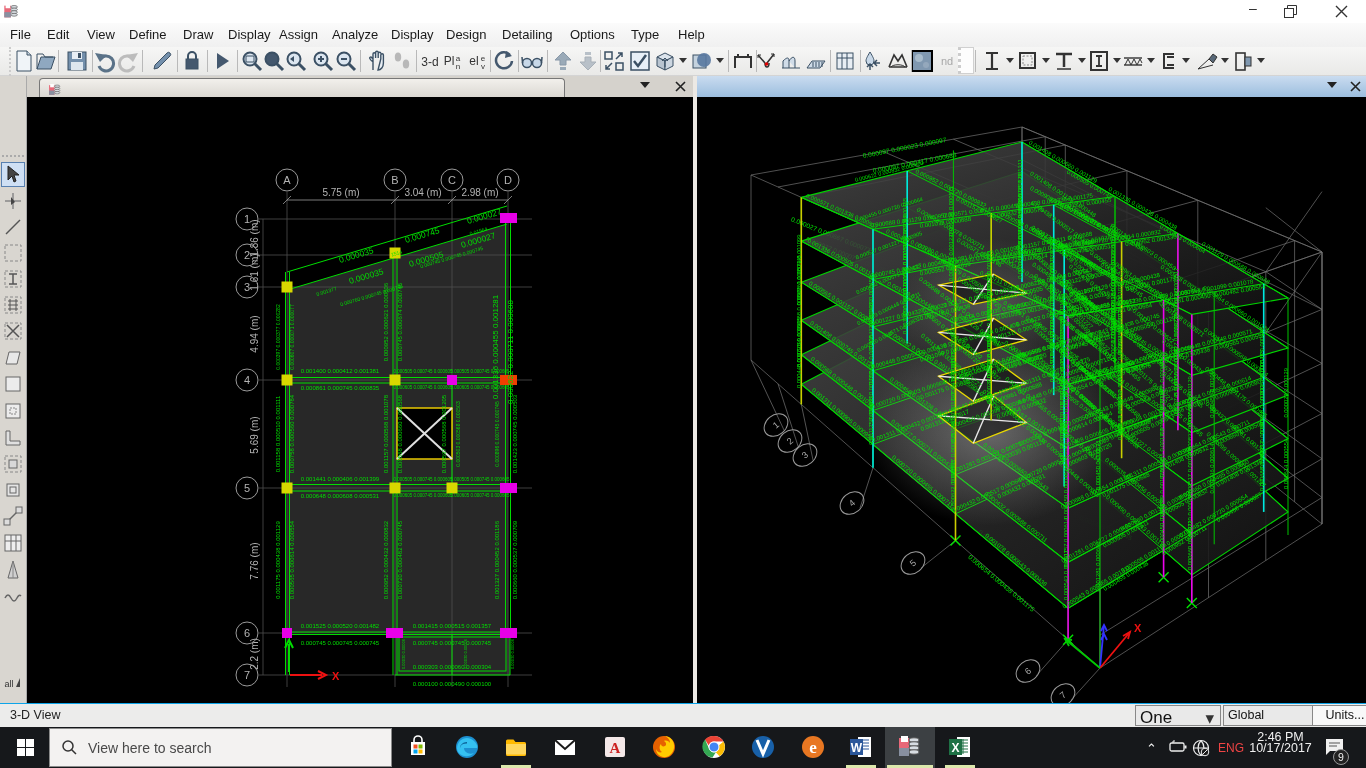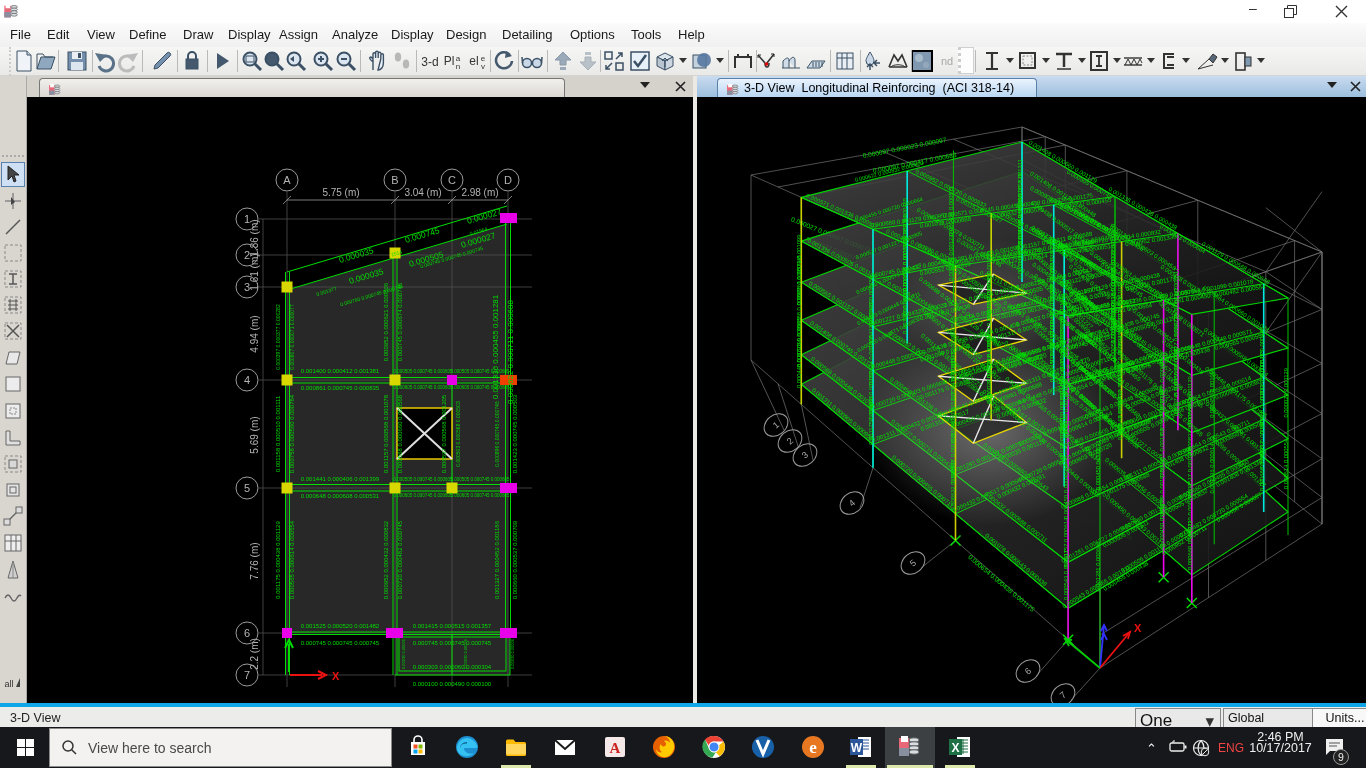--- a/index.html
+++ b/index.html
@@ -31,21 +31,21 @@
     <span style="position:absolute;left:87px;top:4px">View</span>
     <span style="position:absolute;left:129px;top:4px">Define</span>
     <span style="position:absolute;left:183px;top:4px">Draw</span>
     <span style="position:absolute;left:228px;top:4px">Display</span>
     <span style="position:absolute;left:279px;top:4px">Assign</span>
     <span style="position:absolute;left:332px;top:4px">Analyze</span>
     <span style="position:absolute;left:391px;top:4px">Display</span>
     <span style="position:absolute;left:446px;top:4px">Design</span>
     <span style="position:absolute;left:502px;top:4px">Detailing</span>
     <span style="position:absolute;left:570px;top:4px">Options</span>
-    <span style="position:absolute;left:631px;top:4px">Tools</span>
+    <span style="position:absolute;left:631px;top:4px">Type</span>
     <span style="position:absolute;left:678px;top:4px">Help</span>
   </div>
 <div class="abs" style="left:0;top:47px;width:1366px;height:29px;background:linear-gradient(#f6f6f5,#e9e9e7);border-bottom:1px solid #d4d4d4">
 <div class="abs" style="left:0;top:0;width:11px;height:29px;border-right:2px dotted #ccc"></div>
 </div>
 <div class="abs" style="left:0;top:47px;width:1366px;height:29px">
     <svg style="position:absolute;left:12px;top:2px" width="24" height="24" viewBox="0 0 24 24">
       <path d="M5,2 h10 l4,4 v16 h-14 z" fill="#f0f4f8" stroke="#3b5064"></path>
       <path d="M15,2 l0,4 4,0" fill="#c8d4e0" stroke="#3b5064"></path>
     </svg>
@@ -511,34 +511,20 @@
       <text x="490" y="337" fill="#00dd00" font-size="6" text-anchor="middle" transform="rotate(-90 490,337)">0.001423 0.000745 0.000503</text>
       <text x="472" y="463" fill="#00dd00" font-size="6" text-anchor="middle" transform="rotate(-90 472,463)">0.001327 0.000452 0.001186</text>
       <text x="490" y="463" fill="#00dd00" font-size="6" text-anchor="middle" transform="rotate(-90 490,463)">0.000660 0.000537 0.000709</text>
       <text x="378" y="557" fill="#00dd00" font-size="4" text-anchor="middle" transform="rotate(-90 378,557)">0.00030 0.00006</text>
       <text x="440" y="557" fill="#00dd00" font-size="4" text-anchor="middle" transform="rotate(-90 440,557)">0.00030 0.00006</text>
       <text x="487" y="557" fill="#00dd00" font-size="4" text-anchor="middle" transform="rotate(-90 487,557)">0.00030 0.00006</text>
     </svg>
   </div>
 <div class="abs" style="left:693px;top:76px;width:4px;height:627px;background:#ece9e4"></div>
 <div class="abs" style="left:697px;top:76px;width:669px;height:21px;background:linear-gradient(#cadcf0,#9cbede)">
-  <div class="abs" style="left:20px;top:2px;width:320px;height:19px;background:linear-gradient(#eaf3fd,#b8d6f2);border:1px solid #5a80a8;border-bottom:none;border-radius:4px 4px 0 0">
-   <span class="abs" style="left:8px;top:2px"><svg width="14" height="14" viewBox="0 0 26 26" style="vertical-align:-2px">
-          <rect x="2" y="4" width="10" height="18" fill="#e86878"></rect>
-          <rect x="4" y="2" width="7" height="6" fill="#fff"></rect>
-          <g fill="#d8dde2" stroke="#555">
-            <ellipse cx="17" cy="6" rx="5" ry="2.2"></ellipse>
-            <ellipse cx="17" cy="10" rx="5" ry="2.2"></ellipse>
-            <ellipse cx="17" cy="14" rx="5" ry="2.2"></ellipse>
-            <ellipse cx="17" cy="18" rx="5" ry="2.2"></ellipse>
-          </g>
-          <rect x="2" y="14" width="10" height="8" fill="#8890a0"></rect>
-        </svg></span>
-   <span class="abs" style="left:26px;top:2px;font-size:12.5px;color:#000;white-space:nowrap">3-D View&nbsp; Longitudinal Reinforcing&nbsp; (ACI 318-14)</span>
-  </div>
   <div class="abs" style="left:630px;top:6px;width:0;height:0;border-left:5px solid transparent;border-right:5px solid transparent;border-top:6px solid #222"></div>
   <svg class="abs" style="left:653px;top:5px" width="11" height="11" viewBox="0 0 11 11">
       <path d="M1,1 L10,10 M10,1 L1,10" stroke="#222" stroke-width="1.6"></path>
     </svg>
 </div>
 <div class="abs" style="left:697px;top:97px;width:669px;height:606px;background:#000">
     <svg width="669" height="606" viewBox="0 0 669 606" style="position:absolute;left:0;top:0">
       <defs>
 <linearGradient id="slab" x1="0" y1="0" x2="1" y2="1">
 <stop offset="0" stop-color="#4a4a4a"></stop>
@@ -1027,21 +1013,21 @@
 <line x1="403.0" y1="571.0" x2="433.0" y2="535.0" stroke="#ee1111"></line>
 <line x1="403.0" y1="571.0" x2="368.0" y2="542.0" stroke="#00cc00"></line>
 <path d="M404,534 L407.0,528.0 L410,534" stroke="#3333ff"></path>
 <path d="M404,543 L407.0,537.0 L410,543" stroke="#3333ff"></path>
 <path d="M426,539 L433.0,535.0 L431,542" stroke="#ee1111"></path>
 <path d="M375,543 L368.0,542.0 L372,549" stroke="#00cc00"></path>
 </g>
 <text x="437.0" y="535.0" fill="#ee1111" font-size="11" font-weight="bold">X</text>
     </svg>
   </div>
-<div class="abs" style="left:0;top:703px;width:1366px;height:24px;background:#ececeb;border-top:4px solid #0ea5e9">
+<div class="abs" style="left:0;top:703px;width:1366px;height:24px;background:#ececeb;border-top:1px solid #0ea5e9">
   <span class="abs" style="left:10px;top:4px;font-size:12.5px;color:#222">3-D View</span>
   <div class="abs" style="left:1135px;top:1px;width:86px;height:21px;background:#e9e9e9;border:1px solid #888;font-size:17px;color:#111;padding:2px 4px">One Story<span class="abs" style="right:6px;top:2px;color:#333">▾</span></div>
   <div class="abs" style="left:1223px;top:1px;width:106px;height:21px;background:#e9e9e9;border:1px solid #888;font-size:12.5px;color:#111;padding:2px 4px">Global<span class="abs" style="right:6px;top:2px;color:#333">▾</span></div>
   <div class="abs" style="left:1312px;top:1px;width:66px;height:21px;background:#f8f8f8;border:1px solid #888;font-size:12.5px;color:#111;text-align:center;padding-top:2px">Units...</div>
 </div>
 <div class="abs" style="left:0;top:727px;width:1366px;height:41px;background:#16181b">
     <svg style="position:absolute;left:17px;top:12px" width="17" height="17" viewBox="0 0 17 17">
       <rect x="0" y="0" width="8" height="8" fill="#fff"></rect>
       <rect x="9" y="0" width="8" height="8" fill="#fff"></rect>
       <rect x="0" y="9" width="8" height="8" fill="#fff"></rect>

